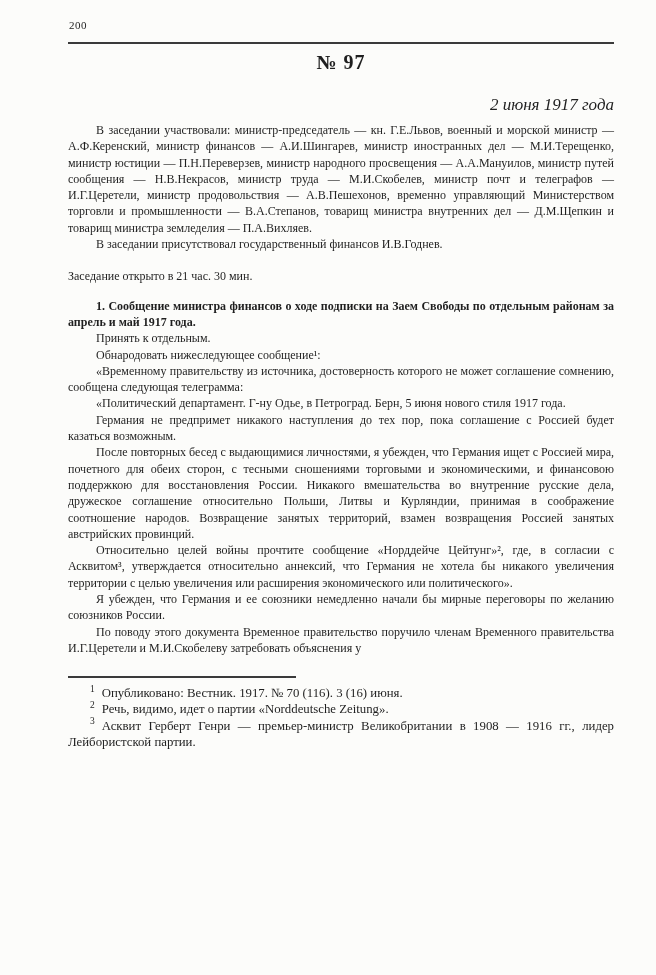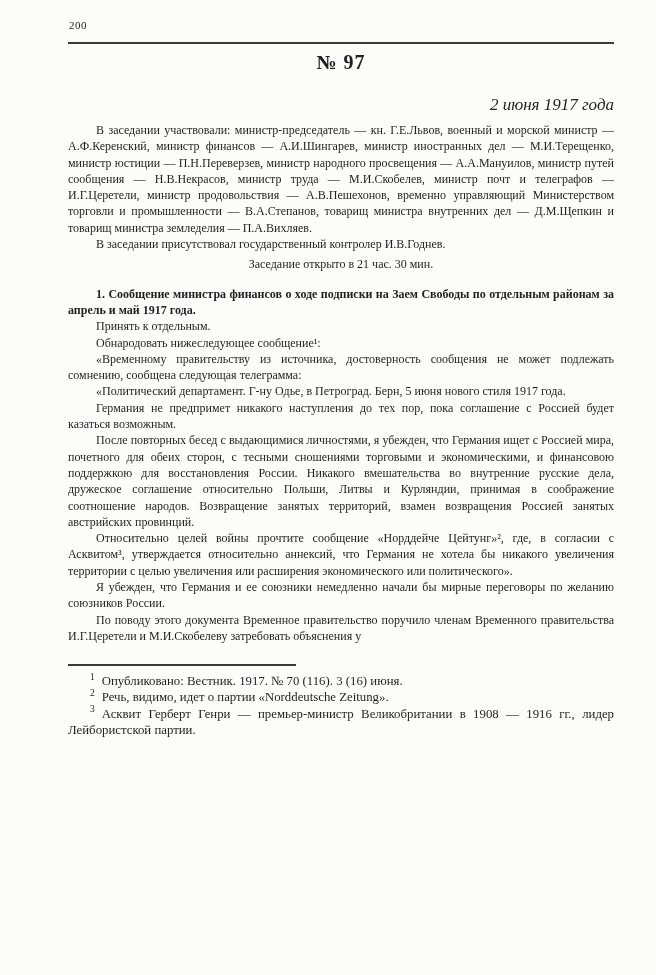--- a/index.html
+++ b/index.html
@@ -29,21 +29,21 @@
     text-align: center; font-weight: 700;
     font-size: 20px; letter-spacing: 1px;
   }
   .date {
     margin-top: 21px; text-align: right;
     font-style: italic; font-size: 17px;
   }
 
   .bodytext { margin-top: 7px; font-size: 12px; line-height: 16.3px; }
   .bodytext p { margin: 0; text-indent: 28px; text-align: justify; }
-  .bodytext p.opened { text-align: center; text-indent: 0; margin: 4px 0 13px 0; }
+  .bodytext p.opened { text-align: left; text-indent: 0; margin: 16px 0 13px 0; }
   .bodytext p.bold { font-weight: 700; }
 
   .footnotes { margin-top: 20px; }
   .fn-rule { width: 228px; height: 2px; background: #3a3a3a; margin-bottom: 7px; }
   .fn {
     margin: 0; font-size: 12.8px; line-height: 16.2px;
     text-align: justify; text-indent: 22px;
   }
   .fn sup {
     font-size: 9.5px; line-height: 0; vertical-align: super;
@@ -58,26 +58,26 @@
   <div class="pagenum">200</div>
   <div class="head-rule"></div>
 
   <div class="content">
 
     <div class="docnum">№ 97</div>
     <div class="date">2 июня 1917 года</div>
 
     <div class="bodytext">
       <p>В заседании участвовали: министр-председатель — кн. Г.Е.Львов, военный и морской министр — А.Ф.Керенский, министр финансов — А.И.Шингарев, министр иностранных дел — М.И.Терещенко, министр юстиции — П.Н.Переверзев, министр народного просвещения — А.А.Мануилов, министр путей сообщения — Н.В.Некрасов, министр труда — М.И.Скобелев, министр почт и телеграфов — И.Г.Церетели, министр продовольствия — А.В.Пешехонов, временно управляющий Министерством торговли и промышленности — В.А.Степанов, товарищ министра внутренних дел — Д.М.Щепкин и товарищ министра земледелия — П.А.Вихляев.</p>
-      <p>В заседании присутствовал государственный контролер И.В.Годнев.</p>
+      <p>В заседании присутствовал государственный финансов И.В.Годнев.</p>
       <p class="opened">Заседание открыто в 21 час. 30 мин.</p>
       <p class="bold">1. Сообщение министра финансов о ходе подписки на Заем Свободы по отдельным районам за апрель и май 1917 года.</p>
       <p>Принять к отдельным.</p>
       <p>Обнародовать нижеследующее сообщение¹:</p>
-      <p>«Временному правительству из источника, достоверность сообщения не может подлежать сомнению, сообщена следующая телеграмма:</p>
+      <p>«Временному правительству из источника, достоверность которого не может соглашение сомнению, сообщена следующая телеграмма:</p>
       <p>«Политический департамент. Г-ну Одье, в Петроград. Берн, 5 июня нового стиля 1917 года.</p>
       <p>Германия не предпримет никакого наступления до тех пор, пока соглашение с Россией будет казаться возможным.</p>
       <p>После повторных бесед с выдающимися личностями, я убежден, что Германия ищет с Россией мира, почетного для обеих сторон, с тесными сношениями торговыми и экономическими, и финансовою поддержкою для восстановления России. Никакого вмешательства во внутренние русские дела, дружеское соглашение относительно Польши, Литвы и Курляндии, принимая в соображение соотношение народов. Возвращение занятых территорий, взамен возвращения Россией занятых австрийских провинций.</p>
       <p>Относительно целей войны прочтите сообщение «Норддейче Цейтунг»², где, в согласии с Асквитом³, утверждается относительно аннексий, что Германия не хотела бы никакого увеличения территории с целью увеличения или расширения экономического или политического».</p>
       <p>Я убежден, что Германия и ее союзники немедленно начали бы мирные переговоры по желанию союзников России.</p>
       <p>По поводу этого документа Временное правительство поручило членам Временного правительства И.Г.Церетели и М.И.Скобелеву затребовать объяснения у</p>
     </div>
 
     <div class="footnotes">
       <div class="fn-rule"></div>

